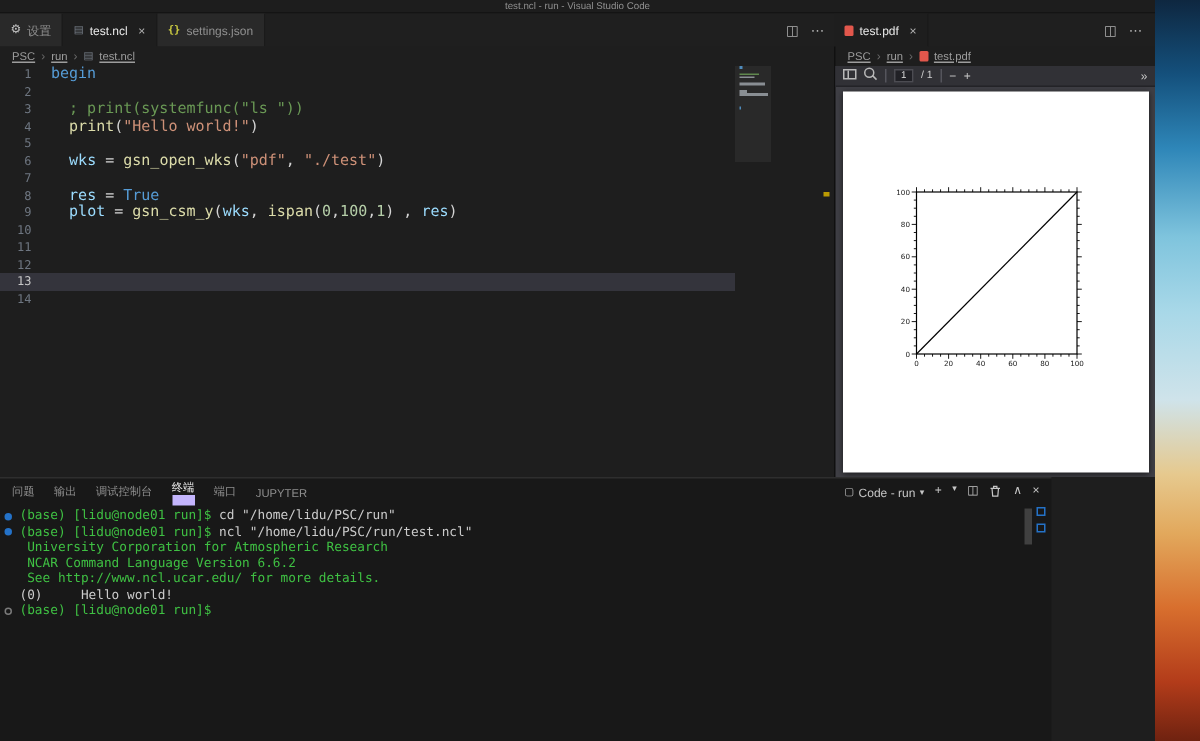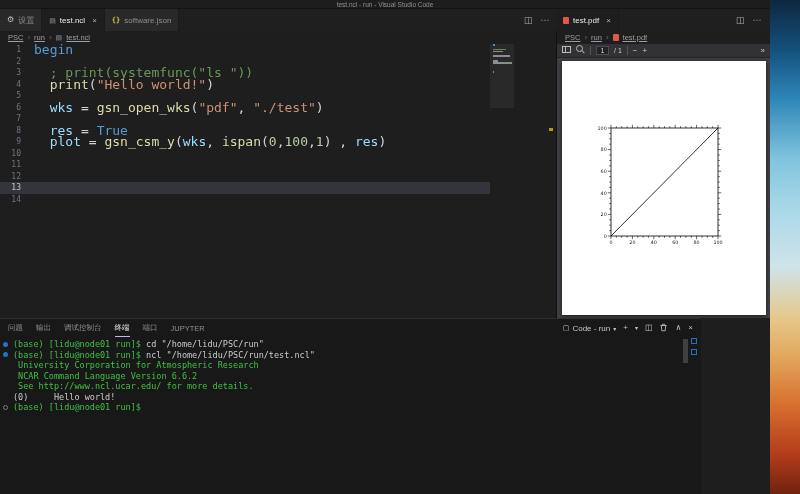--- a/index.html
+++ b/index.html
@@ -38,21 +38,21 @@
   .crumb-sep{ color:#6a6a6a; font-size:8px; }
   .crumb{ cursor:default;text-decoration:underline; }
 
   
   .editor{ position:absolute; left:0; top:44px; width:556px; height:274px; background:#1e1e1e; overflow:hidden; }
   .cl-highlight{ position:absolute; left:0; width:490px; height:11.5px; background:#34343c; }
   .gutter{ position:absolute; left:0; top:0; width:28px; font-family:"DejaVu Sans Mono",monospace;
            font-size:8px; color:#6e7681; text-align:right; }
   .gutter .num{ height:11.5px; line-height:11.5px; padding-right:7px; }
   .gutter .num.cur{ color:#c6c6c6; }
-  .code{ position:absolute; left:34px; top:0; font-family:"DejaVu Sans Mono",monospace; font-size:13px; color:#d4d4d4; }
+  .code{ position:absolute; left:34px; top:0; font-family:"DejaVu Sans Mono",monospace; font-size:10px; color:#d4d4d4; }
   .code-line{ height:11.5px; line-height:11.5px; white-space:pre; }
   .tok-keyword{ color:#569cd6; } .tok-comment{ color:#6a9955; } .tok-function{ color:#dcdcaa; }
   .tok-string{ color:#ce9178; } .tok-variable{ color:#9cdcfe; } .tok-number{ color:#b5cea8; } .tok-default{ color:#d4d4d4; }
   .caret{ display:inline-block; width:1px; height:8.5px; background:#aeafad; vertical-align:-1px; }
   .minimap{ position:absolute; left:490px; top:0; width:24px; height:170px; }
   .mm-slider{ position:absolute; left:0; top:0; width:24px; height:64px; background:rgba(121,121,121,.12); }
   .mm-line{ height:1.6px; margin:0 2px .7px 3px; opacity:.85; }
   .ruler-mark{ position:absolute; left:549px; top:84px; width:4px; height:3px; background:#cca700; opacity:.9; }
 
   
@@ -79,22 +79,22 @@
              box-shadow:0 1px 4px rgba(0,0,0,.6); }
   #pdf-chart{ display:block; width:100%; height:100%; }
 
   
   .panel{ position:absolute; left:0; top:318px; width:701px; height:176px; background:#181818;
           border-top:1px solid #2e2e2e; }
   .panel-header{ position:absolute; left:0; top:0; width:100%; height:18px; display:flex; align-items:center;
                  padding:0 8px; font-size:7.5px; color:#8f8f8f; }
   .panel-tabs{ display:flex; gap:13px; height:18px; align-items:center; }
   .ptab{ height:17px; display:flex; align-items:center; cursor:default; white-space:nowrap; }
-  .ptab.active{ color:#e7e7e7; border-bottom:1px solid #c4b5fd; }
-  .panel-right{ margin-left:auto; display:flex; align-items:center; gap:7px; color:#c6c6c6; font-size:8px; }
+  .ptab.active{ color:#e7e7e7; border-bottom:7px solid #c4b5fd; }
+  .panel-right{ margin-left:auto; display:flex; gap:7px; color:#c6c6c6; font-size:8px; }
   .term-tab{ display:flex; align-items:center; gap:3px; }
   .task-icon{ font-size:7px; }
   .mini{ font-size:6px; }
   .action{ cursor:default; line-height:1; }
   .terminal{ position:absolute; left:0; top:18px; right:0; bottom:0; padding-top:2px;
              font-family:"DejaVu Sans Mono",monospace; font-size:8.5px; color:#ccc; }
   .t-line{ position:relative; height:10.5px; line-height:10.5px; padding-left:13px; white-space:pre; }
   .t-dec{ position:absolute; left:3px; top:2.5px; width:5px; height:5px; border-radius:50%; }
   .t-dec.command{ background:#2472c8; }
   .t-dec.prompt{ border:1px solid #7a7a7a; }
@@ -123,21 +123,21 @@
           <span class="ticon ticon-gear">⚙</span>
           <span class="tab-label">设置</span>
         </div>
         <div class="tab active">
           <span class="ticon ticon-file">▤</span>
           <span class="tab-label">test.ncl</span>
           <span class="tab-close">×</span>
         </div>
         <div class="tab">
           <span class="ticon ticon-json">{}</span>
-          <span class="tab-label">software.json</span>
+          <span class="tab-label">settings.json</span>
         </div>
       </div>
     <div class="tab-actions" id="editor-tab-actions">
       <span class="action">◫</span>
       <span class="action">⋯</span>
     </div>
     <div class="group-tabs" id="pdf-tabs">
         <div class="tab active">
           <span class="ticon ticon-pdf"></span>
           <span class="tab-label">test.pdf</span>

